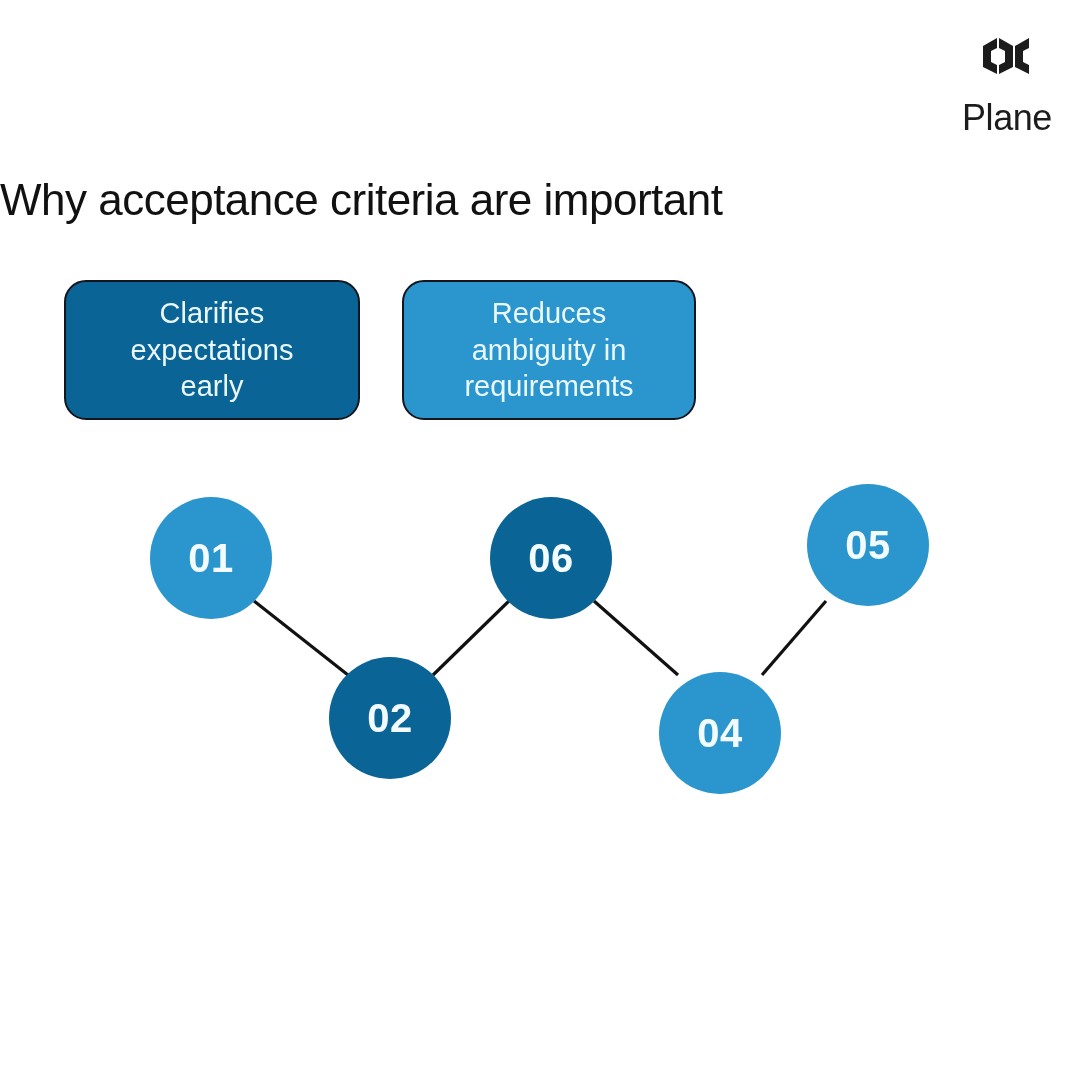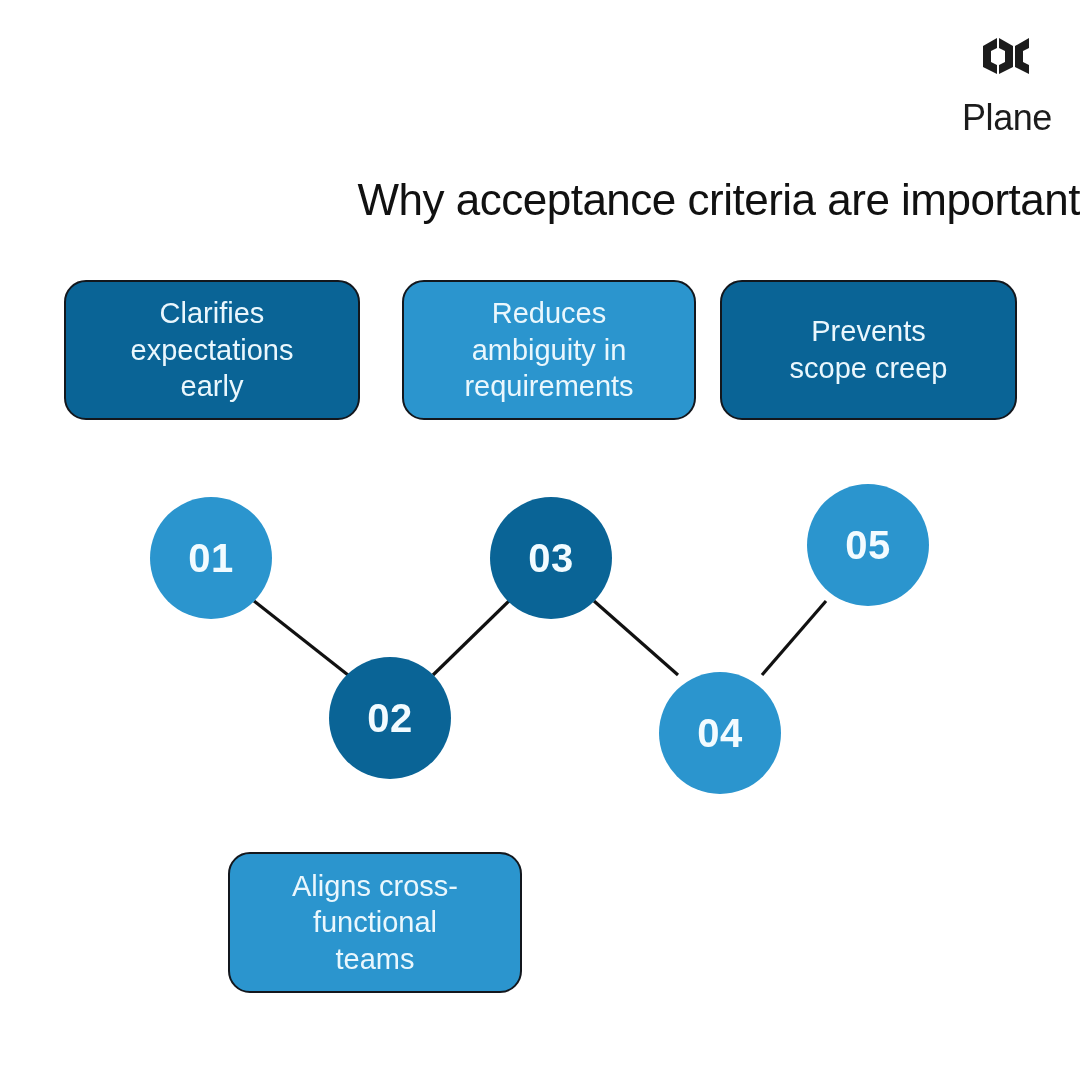--- a/index.html
+++ b/index.html
@@ -42,21 +42,21 @@
     letter-spacing: -0.4px;
     line-height: 1;
   }
 
   
   .page-title {
     position: absolute;
     top: 146px;
     left: 0;
     width: 1080px;
-    text-align: right;
+    text-align: left;
     font-size: 44px;
     font-weight: 400;
     color: #111111;
     letter-spacing: -0.5px;
     line-height: 1.15;
   }
 
   
   .node-box {
     position: absolute;
@@ -140,26 +140,21 @@
     <line x1="594" y1="601" x2="678" y2="675" stroke="#111111" stroke-width="3.2"></line>
     <line x1="762" y1="675" x2="826" y2="601" stroke="#111111" stroke-width="3.2"></line>
   </svg>
 
   <div class="node-box box-light" id="box-2">Reduces
 ambiguity in
 requirements</div>
   <div class="node-box box-dark" id="box-1">Clarifies
 expectations
 early</div>
-  <div class="node-box box-dark" id="box-3">Prevents
-scope creep</div>
 
   <div class="node-circle circle-light" id="circle-1">01</div>
   <div class="node-circle circle-dark" id="circle-2">02</div>
-  <div class="node-circle circle-dark" id="circle-3">03</div>
+  <div class="node-circle circle-dark" id="circle-3">06</div>
   <div class="node-circle circle-light" id="circle-4">04</div>
   <div class="node-circle circle-light" id="circle-5">05</div>
 
-  <div class="node-box box-light" id="box-4">Aligns cross-
-functional
-teams</div>
 
 </div>
 
 </body></html>

